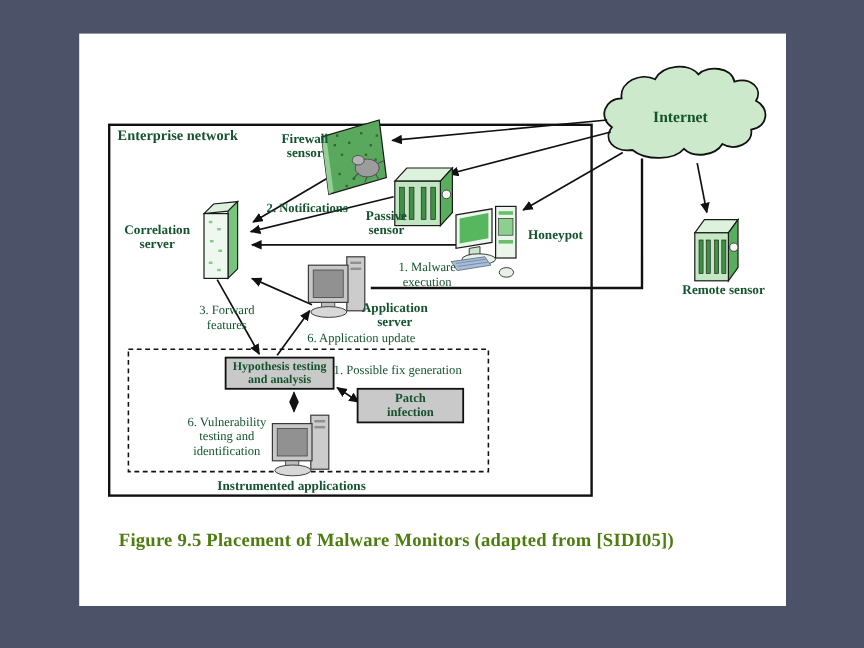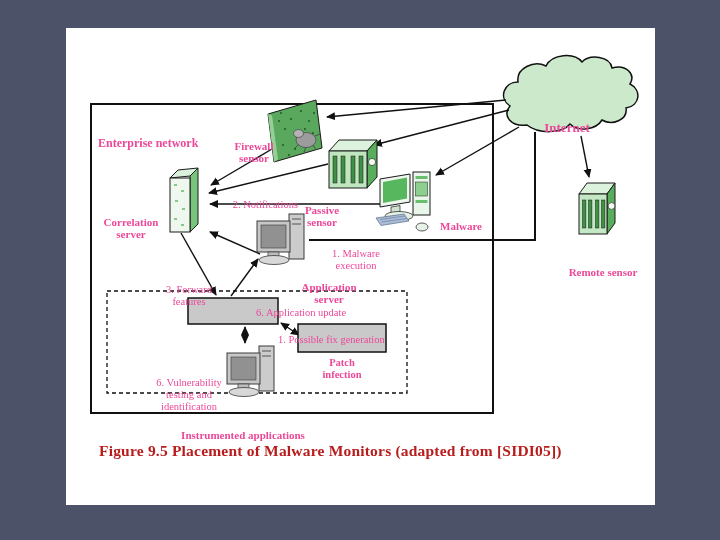--- a/index.html
+++ b/index.html
@@ -11,32 +11,31 @@
     font-family:"Liberation Serif", serif;
   }
   .slide{
     position:absolute;left:66px;top:28px;width:589px;height:477px;
     background:#ffffff;
   }
   .layer{position:absolute;left:0;top:0;}
   .lbl{
     position:absolute;
     font-family:"Liberation Serif", serif;
-    color:#ec4899;
+    color:#14532d;
     line-height:1.12;
     text-align:center;
-    margin-top:30px;
   }
   .node{font-weight:bold;font-size:11px;}
   .action{font-weight:normal;font-size:10.5px;}
   .region{font-weight:bold;font-size:12px;text-align:left;}
   .boxtext{font-weight:bold;font-size:10px;}
   .caption{
     position:absolute;left:33px;top:414px;
-    font-size:15.5px;font-weight:600;color:#b91c1c;
+    font-size:15.5px;font-weight:600;color:#4d7c0f;
     letter-spacing:0.2px;white-space:nowrap;
   }
 </style>
 </head>
 <body>
 
 <div class="slide">
 
   <svg class="layer" width="589" height="477" viewBox="0 0 589 477">
     <defs>
@@ -185,37 +184,38 @@
     <rect x="232" y="296" width="88" height="28" fill="#c9c9c9" stroke="#111" stroke-width="1.5"></rect>
   </svg>
 
   <div class="lbl region" style="left:32px;top:79px;white-space:nowrap;">Enterprise network</div>
 
   <div class="lbl node" style="left:468px;top:63px;width:66px;font-size:13px;">Internet</div>
 
   <div class="lbl node" style="left:160px;top:82px;width:56px;">Firewall sensor</div>
 
 
-  <div class="lbl action" style="left:148px;top:141px;width:84px;text-align:right;">2. Notifications</div>
+  <div class="lbl action" style="left:148px;top:141px;width:84px;text-align:center;font-weight:bold;">2. Notifications</div>
 
   <div class="lbl node" style="left:233px;top:146px;width:46px;">Passive sensor</div>
 
-  <div class="lbl node" style="left:374px;top:162px;width:52px;text-align:left;">Malware</div>
+  <div class="lbl node" style="left:374px;top:162px;width:52px;text-align:left;">Honeypot</div>
 
   <div class="lbl node" style="left:30px;top:158px;width:70px;">Correlation server</div>
 
   <div class="lbl action" style="left:262px;top:190px;width:56px;">1. Malware execution</div>
 
   <div class="lbl node" style="left:232px;top:223px;width:62px;">Application server</div>
 
   <div class="lbl action" style="left:94px;top:226px;width:58px;">3. Forward features</div>
 
   <div class="lbl action" style="left:190px;top:249px;width:112px;text-align:left;">6. Application update</div>
 
 
+  <div class="lbl boxtext" style="left:124px;top:272px;width:86px;">Hypothesis testing and analysis</div>
 
   <div class="lbl action" style="left:212px;top:276px;width:122px;text-align:left;">1. Possible fix generation</div>
 
   <div class="lbl boxtext" style="left:244px;top:299px;width:64px;font-size:10.5px;">Patch infection</div>
 
   <div class="lbl action" style="left:85px;top:319px;width:76px;">6. Vulnerability testing and identification</div>
 
   <div class="lbl node" style="left:112px;top:371px;width:130px;">Instrumented applications</div>
 
   <div class="lbl node" style="left:502px;top:208px;width:70px;">Remote sensor</div>

